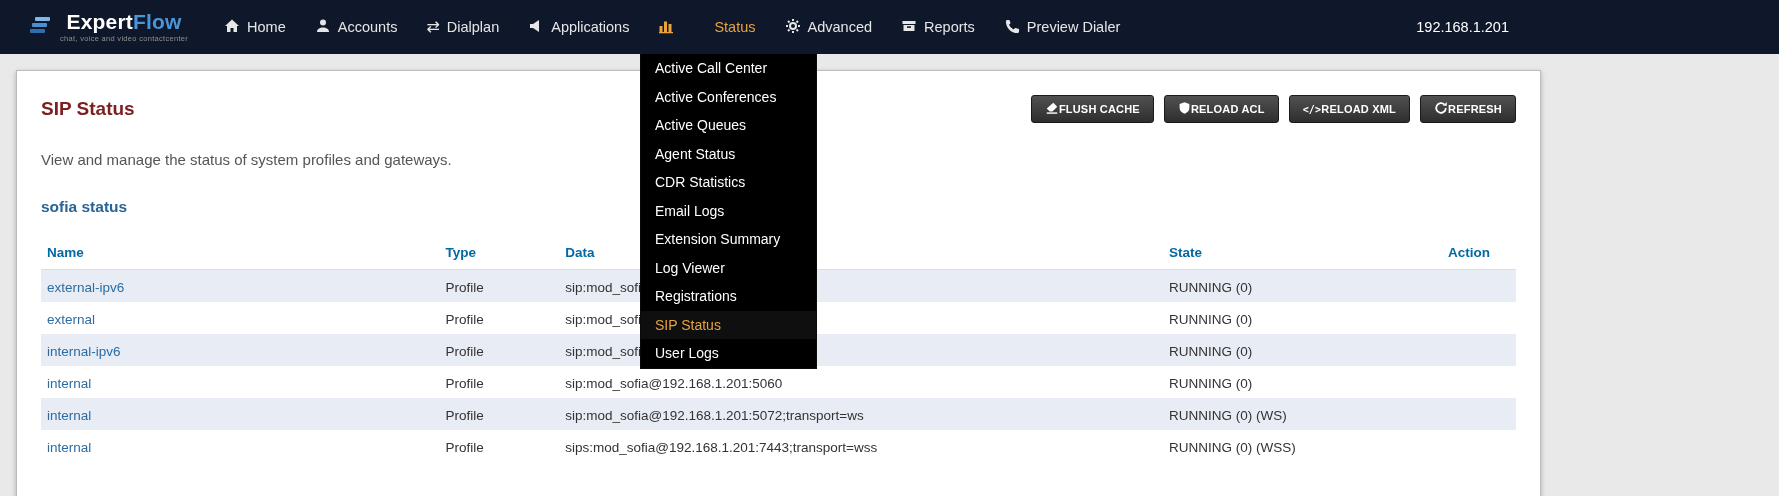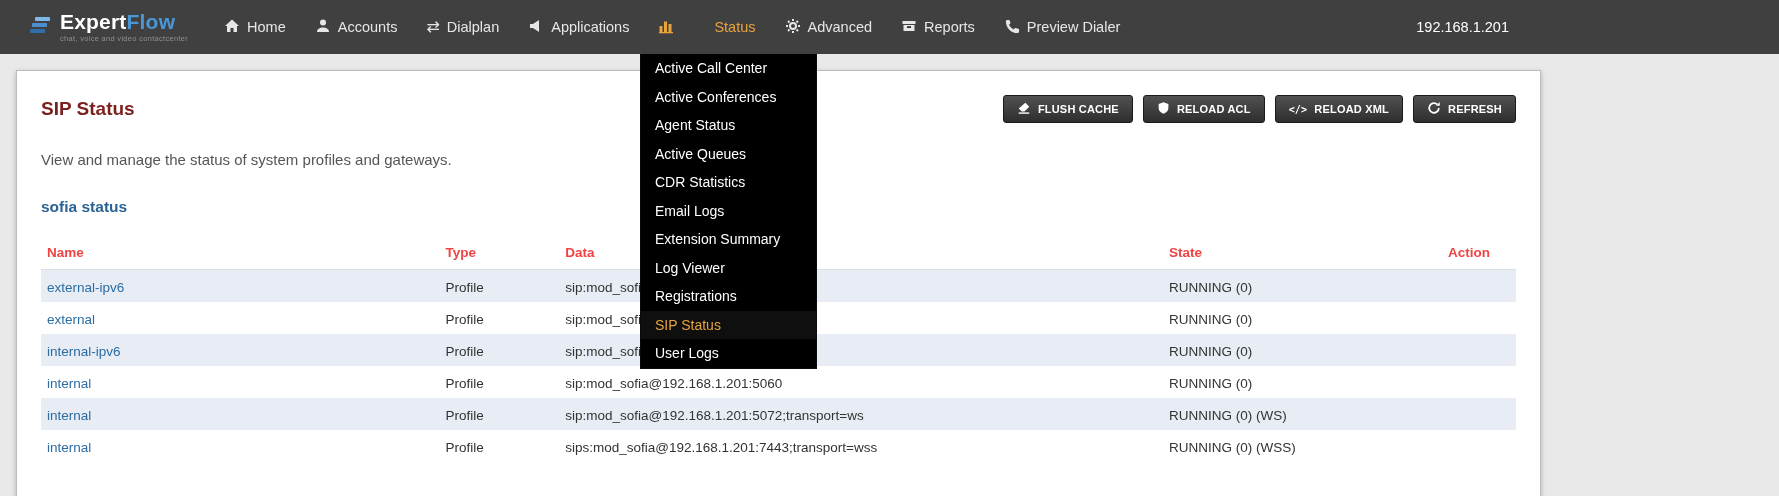--- a/index.html
+++ b/index.html
@@ -5,21 +5,21 @@
   * { box-sizing: border-box; }
   html,body { margin:0; padding:0; }
   body {
     width:1779px; height:496px; overflow:hidden;
     background:#e9e9e9;
     font-family:"Liberation Sans", sans-serif;
   }
 
   
   .navbar {
-    position:relative; height:54px; background:#404040; width:100%;
+    position:relative; height:54px; background:#0f172a; width:100%;text-align:center;
   }
   .nav-inner {
     width:1525px; height:100%; padding:0 16px 0 30px;
     display:flex; align-items:center;
   }
   .logo { display:flex; align-items:center; gap:8px; cursor:pointer; }
   .logo-text { line-height:1; }
   .brand-line { font-size:21px; font-weight:bold; letter-spacing:.2px; }
   .brand-a { color:#ffffff; }
   .brand-b { color:#4a97d8; }
@@ -50,34 +50,34 @@
   .card {
     position:absolute; left:16px; top:70px; width:1525px; height:520px;
     background:#ffffff; border:1px solid #bcbcbc;
     box-shadow:0 2px 5px rgba(0,0,0,.25);
     padding:0 24px;
   }
   .title-row { display:flex; align-items:center; justify-content:space-between; margin-top:24px; }
   .page-title { font-size:19px; font-weight:bold; color:#7c1f1f; margin:0; }
   .btn-group { display:flex; gap:10px; }
   .btn {
-    display:flex; align-items:center; gap:7px; height:28px; padding:0 13px;
+    display:flex; align-items:center; height:28px; padding:0 13px;
     background:linear-gradient(#515151,#2e2e2e);
     border:1px solid #1a1a1a; border-radius:3px;
     color:#ffffff; font-size:11px; font-weight:bold; letter-spacing:.2px;
     font-family:"Liberation Sans", sans-serif; cursor:pointer; white-space:nowrap;
   }
   .btn .code-glyph { font-family:"DejaVu Sans Mono", monospace; font-size:10px; font-weight:bold; }
   .description { margin-top:28px; color:#555555; font-size:15px; }
   .section-title { margin-top:30px; color:#2a6395; font-size:15.5px; font-weight:bold; }
 
   
   table.status-table { width:100%; border-collapse:collapse; margin-top:20px; font-size:13.5px; }
   .status-table th {
-    text-align:left; color:#ef4444; font-weight:bold; font-size:13.5px;
+    text-align:left; color:#0369a1; font-weight:bold; font-size:13.5px;
     padding:9px 0 9px 6px; border-bottom:1px solid #d9dee4;
   }
   .status-table th.action-col { text-align:right; padding-right:26px; }
   .status-table td { padding:10px 0 7px 6px; color:#333333; }
   .status-table tbody tr:nth-child(odd) td { background:#e8edf5; }
   .status-table a.profile-link { color:#2b6ca3; text-decoration:none; cursor:pointer; }
 </style>
 </head>
 <body>
 
@@ -165,22 +165,22 @@
       </a>
     </nav>
 
     <div class="server-ip">192.168.1.201</div>
   </div>
 </header>
 
 <div class="dropdown">
   <div class="dd-item">Active Call Center</div>
   <div class="dd-item">Active Conferences</div>
+  <div class="dd-item">Active Queues</div>
   <div class="dd-item">Agent Status</div>
-  <div class="dd-item">Active Queues</div>
   <div class="dd-item">CDR Statistics</div>
   <div class="dd-item">Email Logs</div>
   <div class="dd-item">Extension Summary</div>
   <div class="dd-item">Log Viewer</div>
   <div class="dd-item">Registrations</div>
   <div class="dd-item active">SIP Status</div>
   <div class="dd-item">User Logs</div>
 </div>
 
 <main class="card">

